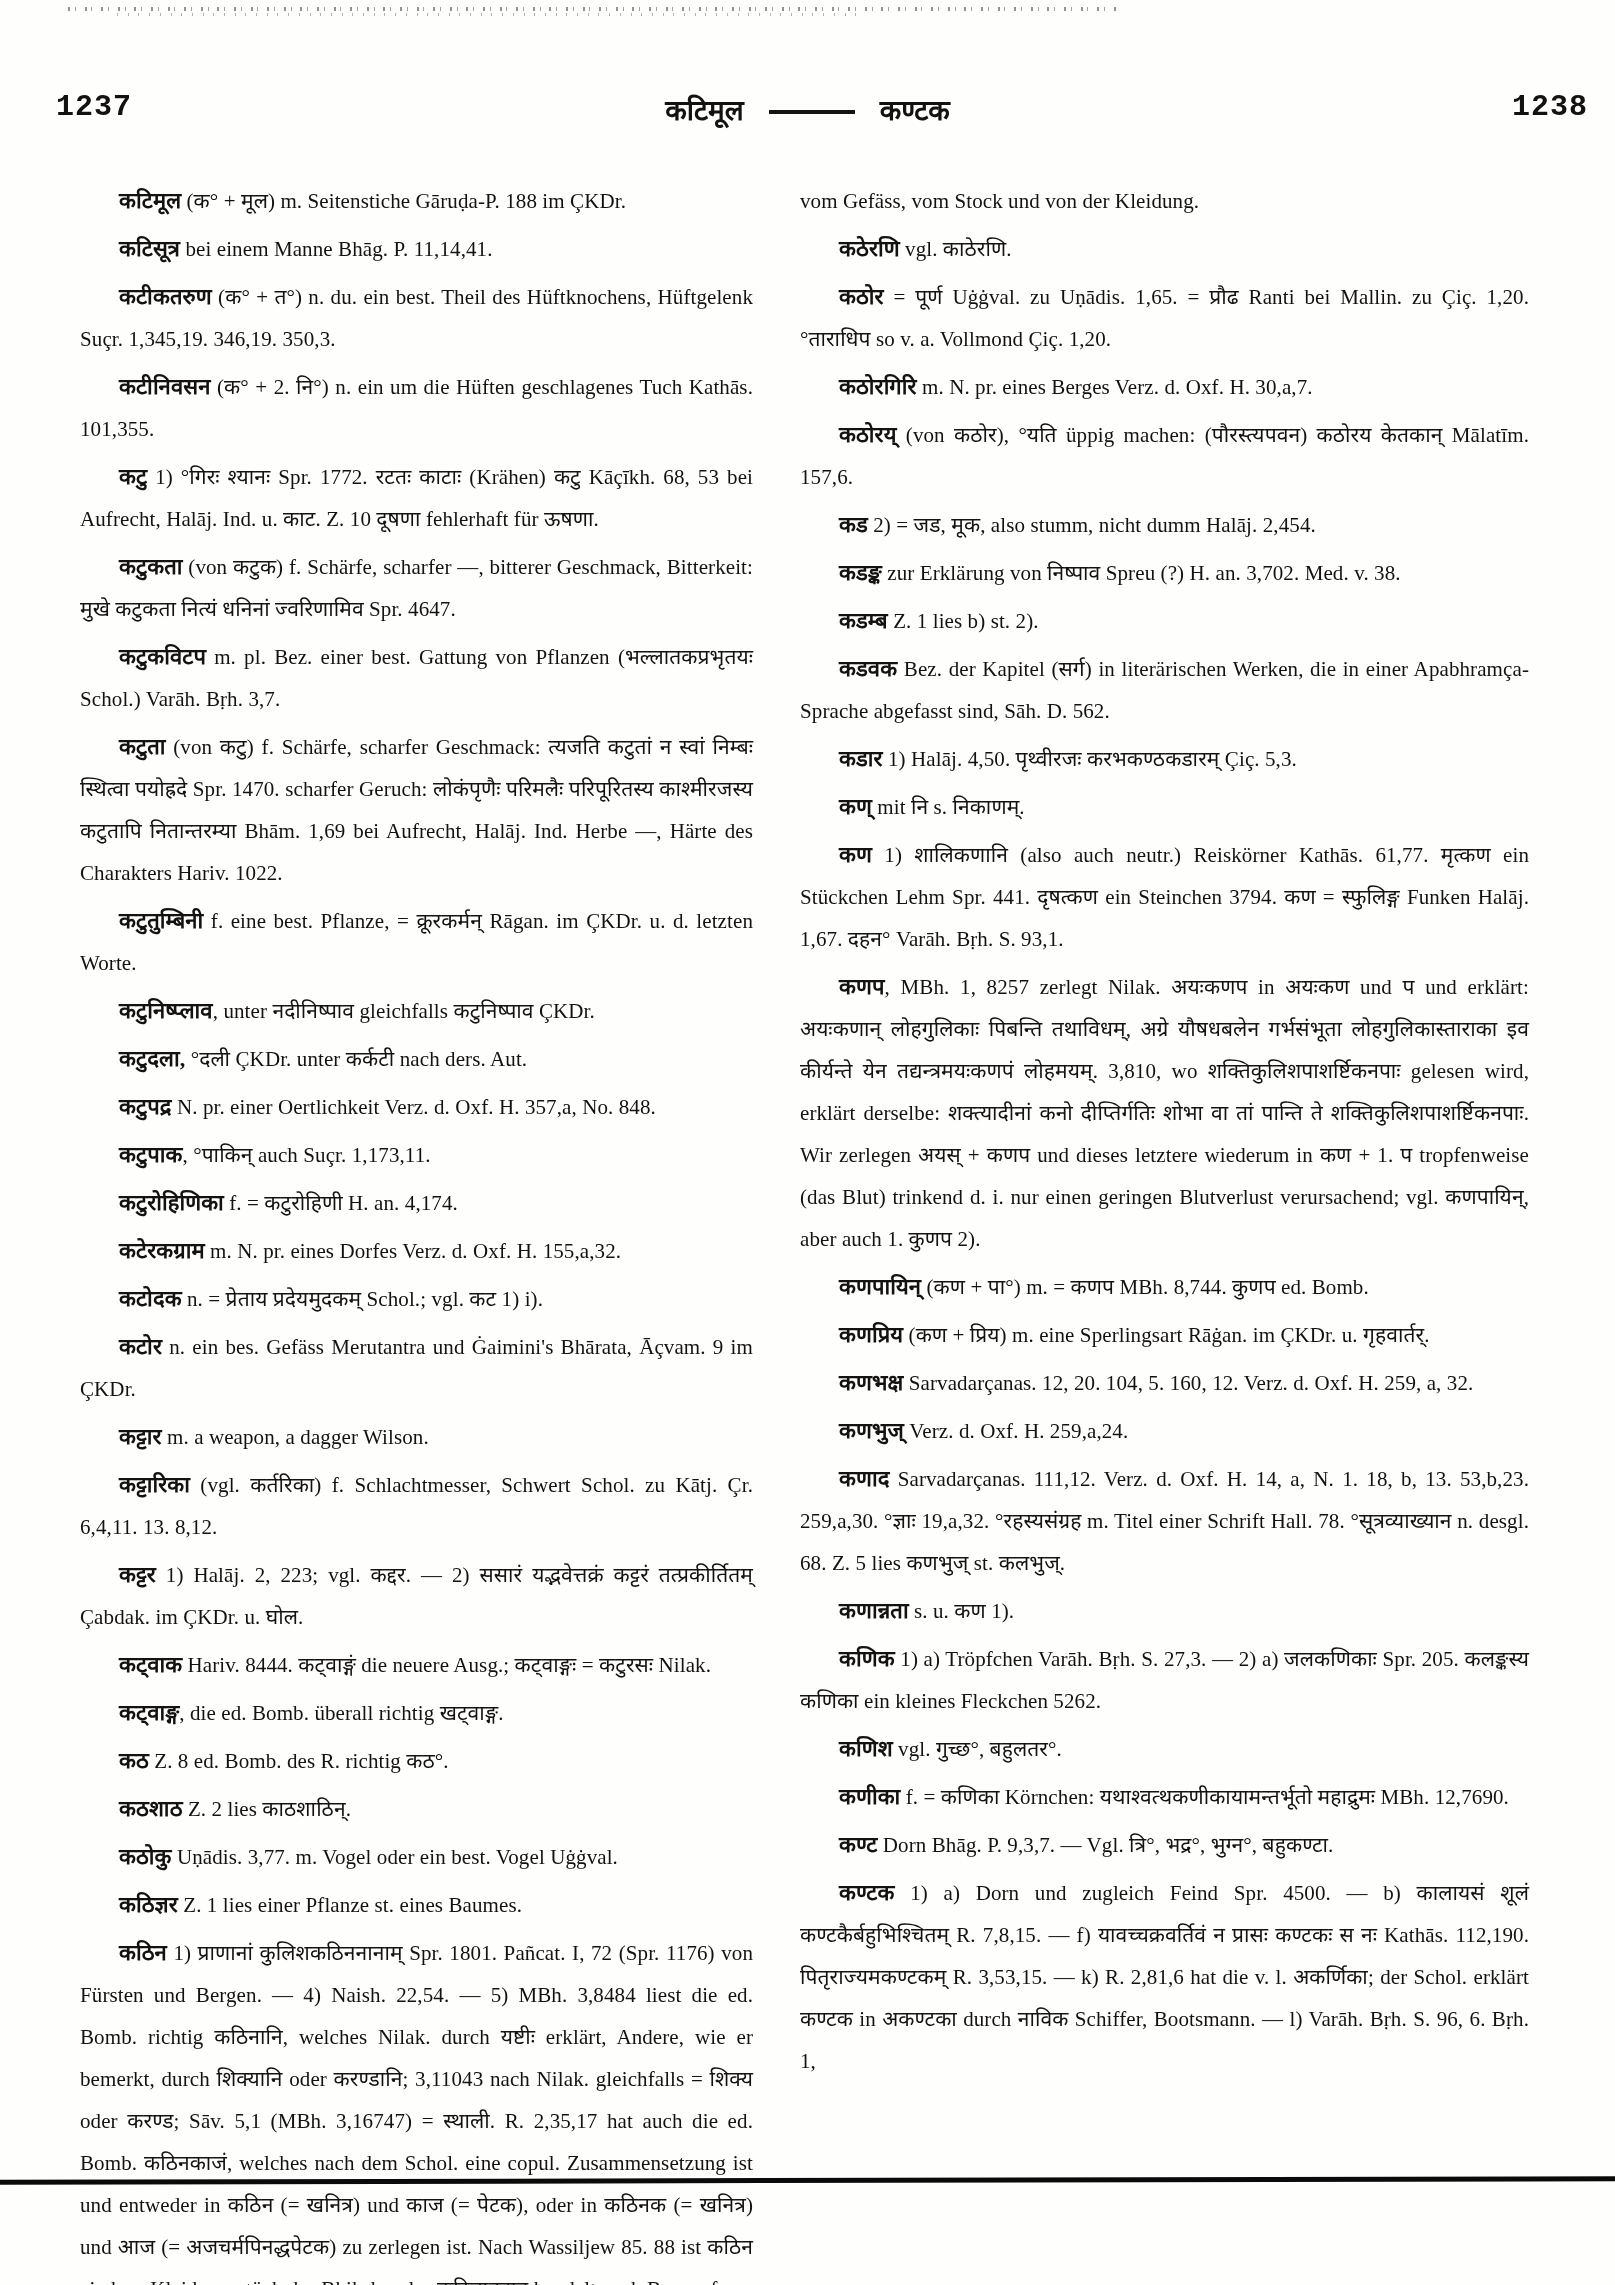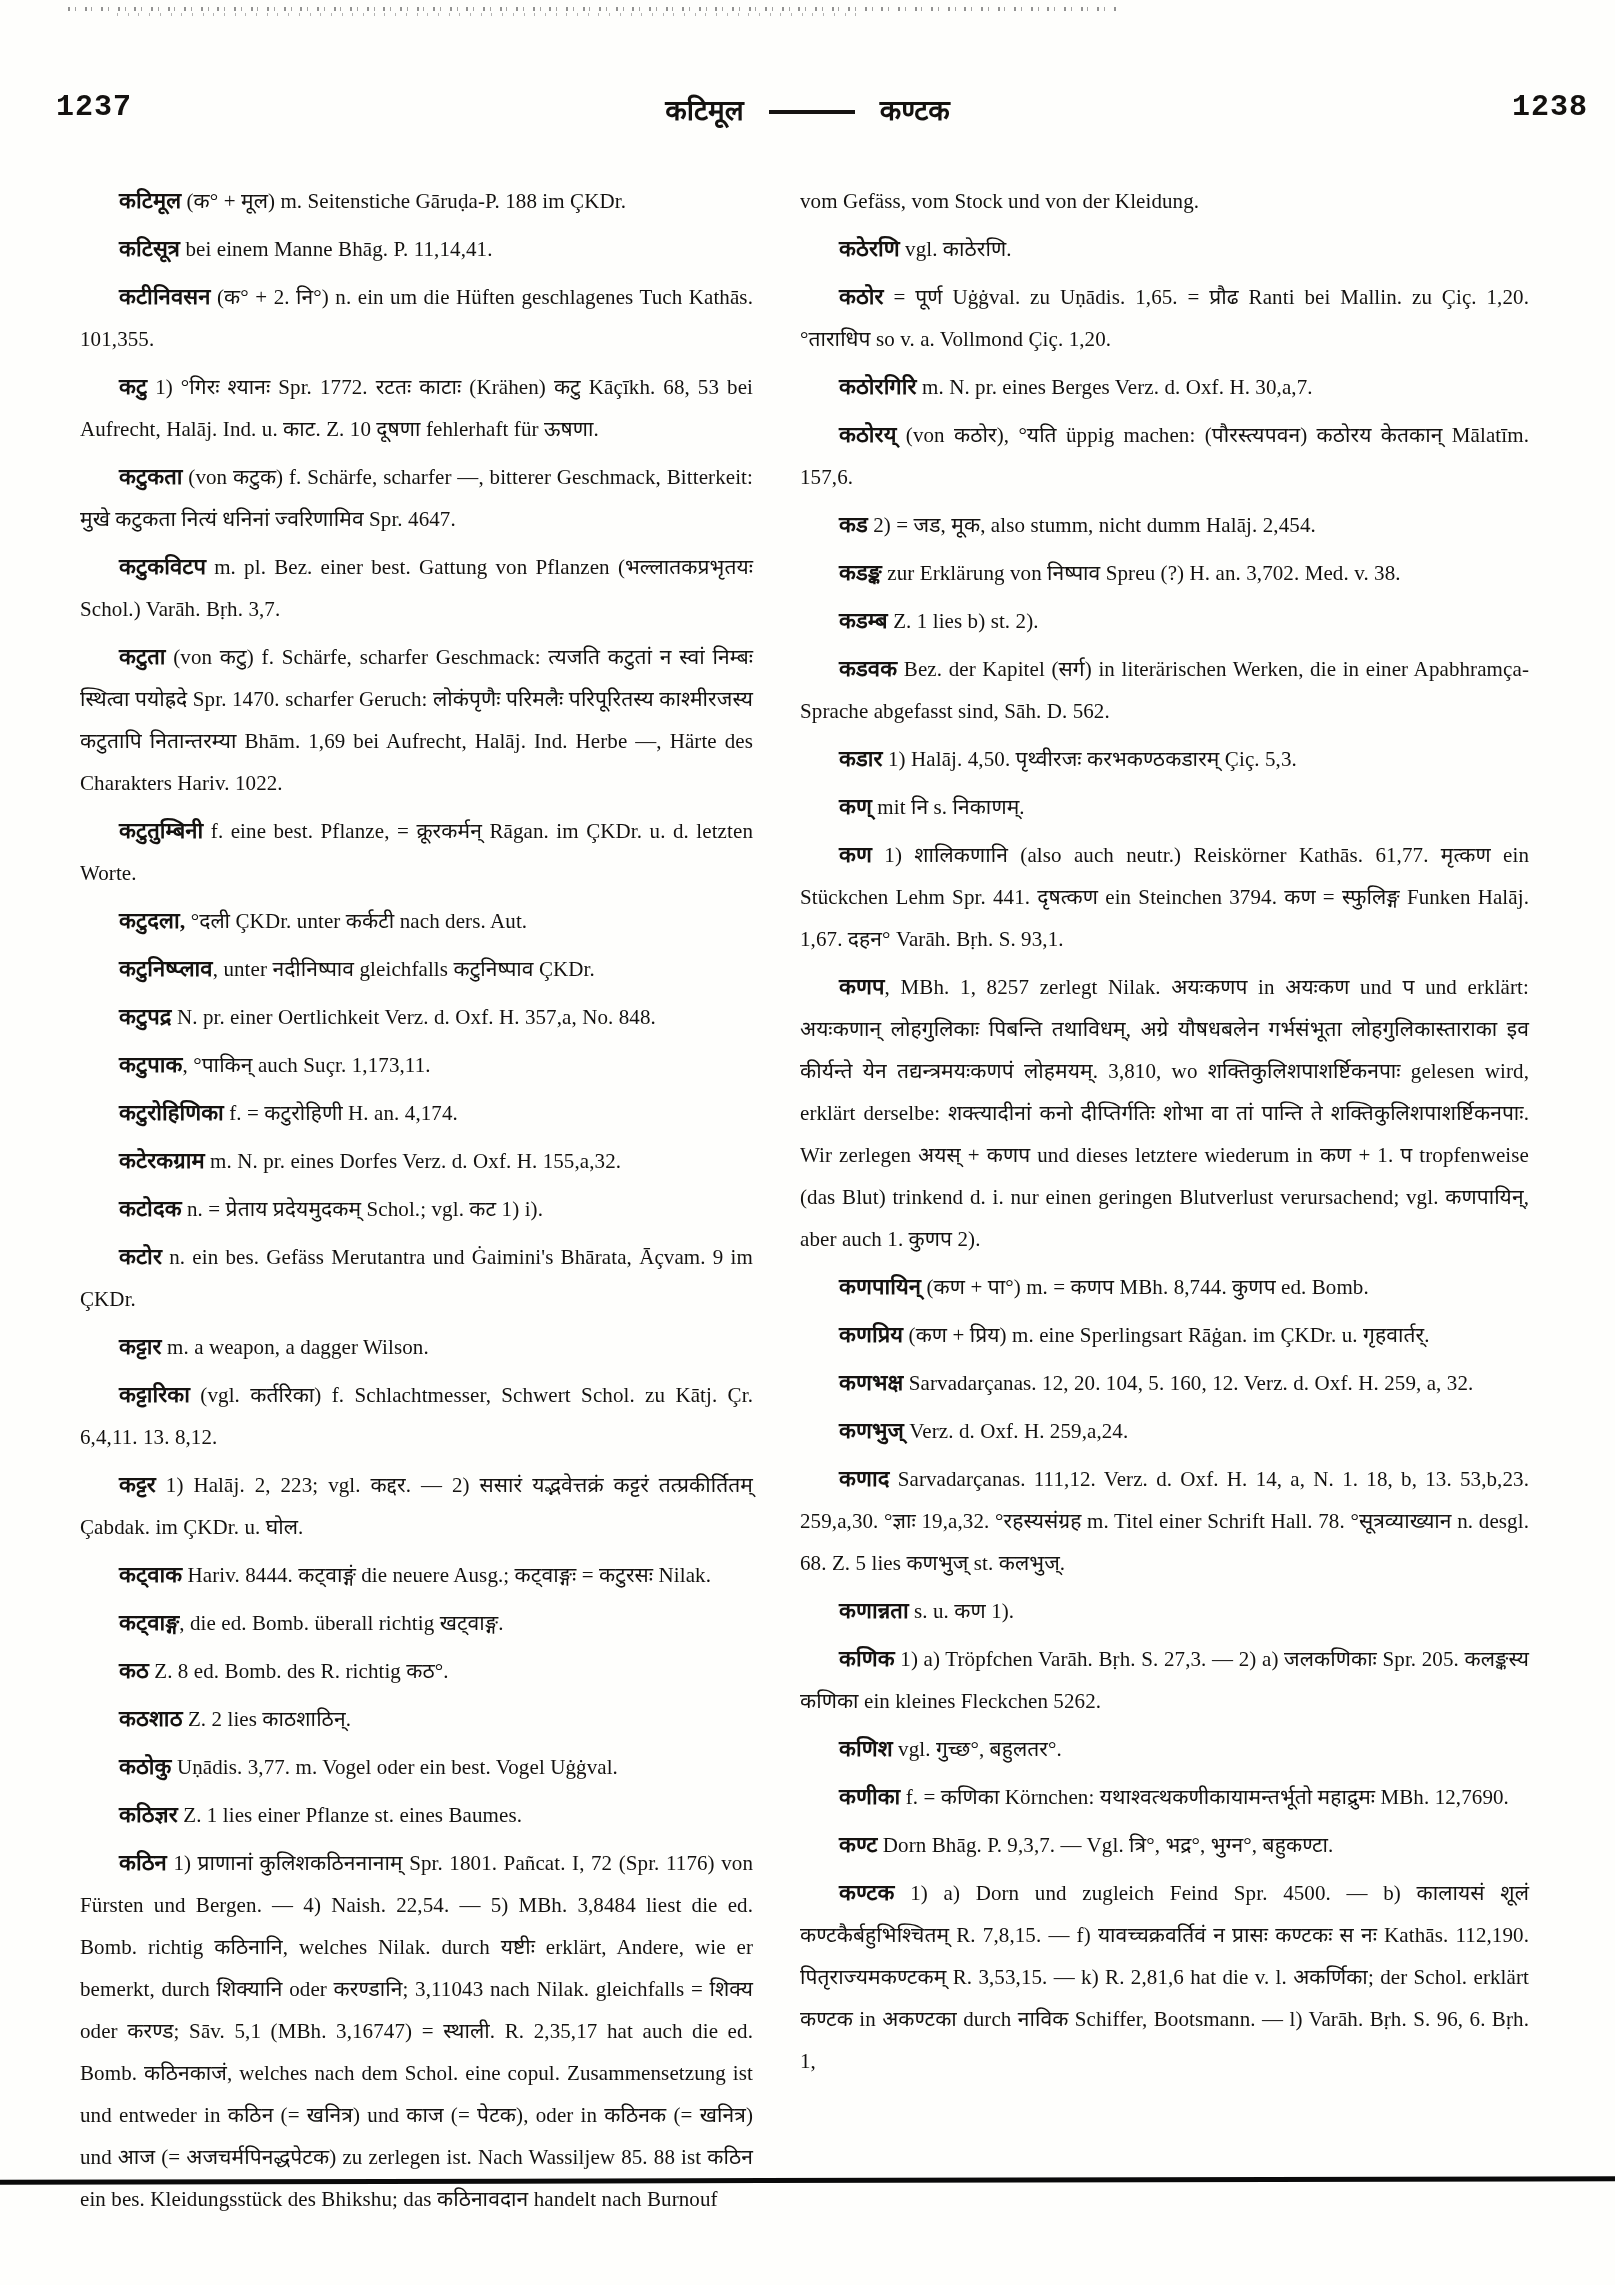--- a/index.html
+++ b/index.html
@@ -80,28 +80,29 @@
       <span class="head-dash"></span>
       <span>कण्टक</span>
     </div>
     <div class="pageno right">1238</div>
   </div>
 
   <div class="columns">
     <div class="col left" id="col-left">
         <p><b class="hw">कटिमूल</b> (क° + मूल) m. Seitenstiche Gāruḍa-P. 188 im ÇKDr.</p>
         <p><b class="hw">कटिसूत्र</b> bei einem Manne Bhāg. P. 11,14,41.</p>
+        <p><b class="hw">कटीकतरुण</b> (क° + त°) n. du. ein best. Theil des Hüftknochens, Hüftgelenk Suçr. 1,345,19. 346,19. 350,3.</p>
         <p><b class="hw">कटीनिवसन</b> (क° + 2. नि°) n. ein um die Hüften geschlagenes Tuch Kathās. 101,355.</p>
         <p><b class="hw">कटु</b> 1) °गिरः श्यानः Spr. 1772. रटतः काटाः (Krähen) कटु Kāçīkh. 68, 53 bei Aufrecht, Halāj. Ind. u. काट. Z. 10 दूषणा fehlerhaft für ऊषणा.</p>
         <p><b class="hw">कटुकता</b> (von कटुक) f. Schärfe, scharfer —, bitterer Geschmack, Bitterkeit: मुखे कटुकता नित्यं धनिनां ज्वरिणामिव Spr. 4647.</p>
         <p><b class="hw">कटुकविटप</b> m. pl. Bez. einer best. Gattung von Pflanzen (भल्लातकप्रभृतयः Schol.) Varāh. Bṛh. 3,7.</p>
         <p><b class="hw">कटुता</b> (von कटु) f. Schärfe, scharfer Geschmack: त्यजति कटुतां न स्वां निम्बः स्थित्वा पयोह्रदे Spr. 1470. scharfer Geruch: लोकंपृणैः परिमलैः परिपूरितस्य काश्मीरजस्य कटुतापि नितान्तरम्या Bhām. 1,69 bei Aufrecht, Halāj. Ind. Herbe —, Härte des Charakters Hariv. 1022.</p>
         <p><b class="hw">कटुतुम्बिनी</b> f. eine best. Pflanze, = क्रूरकर्मन् Rāgan. im ÇKDr. u. d. letzten Worte.</p>
+        <p><b class="hw">कटुनिष्प्लाव</b>, unter नदीनिष्पाव gleichfalls कटुनिष्पाव ÇKDr.</p>
         <p><b class="hw">कटुदला,</b> °दली ÇKDr. unter कर्कटी nach ders. Aut.</p>
-        <p><b class="hw">कटुनिष्प्लाव</b>, unter नदीनिष्पाव gleichfalls कटुनिष्पाव ÇKDr.</p>
         <p><b class="hw">कटुपद्र</b> N. pr. einer Oertlichkeit Verz. d. Oxf. H. 357,a, No. 848.</p>
         <p><b class="hw">कटुपाक</b>, °पाकिन् auch Suçr. 1,173,11.</p>
         <p><b class="hw">कटुरोहिणिका</b> f. = कटुरोहिणी H. an. 4,174.</p>
         <p><b class="hw">कटेरकग्राम</b> m. N. pr. eines Dorfes Verz. d. Oxf. H. 155,a,32.</p>
         <p><b class="hw">कटोदक</b> n. = प्रेताय प्रदेयमुदकम् Schol.; vgl. कट 1) i).</p>
         <p><b class="hw">कटोर</b> n. ein bes. Gefäss Merutantra und Ġaimini's Bhārata, Āçvam. 9 im ÇKDr.</p>
         <p><b class="hw">कट्टार</b> m. a weapon, a dagger Wilson.</p>
         <p><b class="hw">कट्टारिका</b> (vgl. कर्तरिका) f. Schlachtmesser, Schwert Schol. zu Kātj. Çr. 6,4,11. 13. 8,12.</p>
         <p><b class="hw">कट्टर</b> 1) Halāj. 2, 223; vgl. कद्दर. — 2) ससारं यद्भवेत्तक्रं कट्टरं तत्प्रकीर्तितम् Çabdak. im ÇKDr. u. घोल.</p>
         <p><b class="hw">कट्वाक</b> Hariv. 8444. कट्वाङ्गं die neuere Ausg.; कट्वाङ्गः = कटुरसः Nilak.</p>

